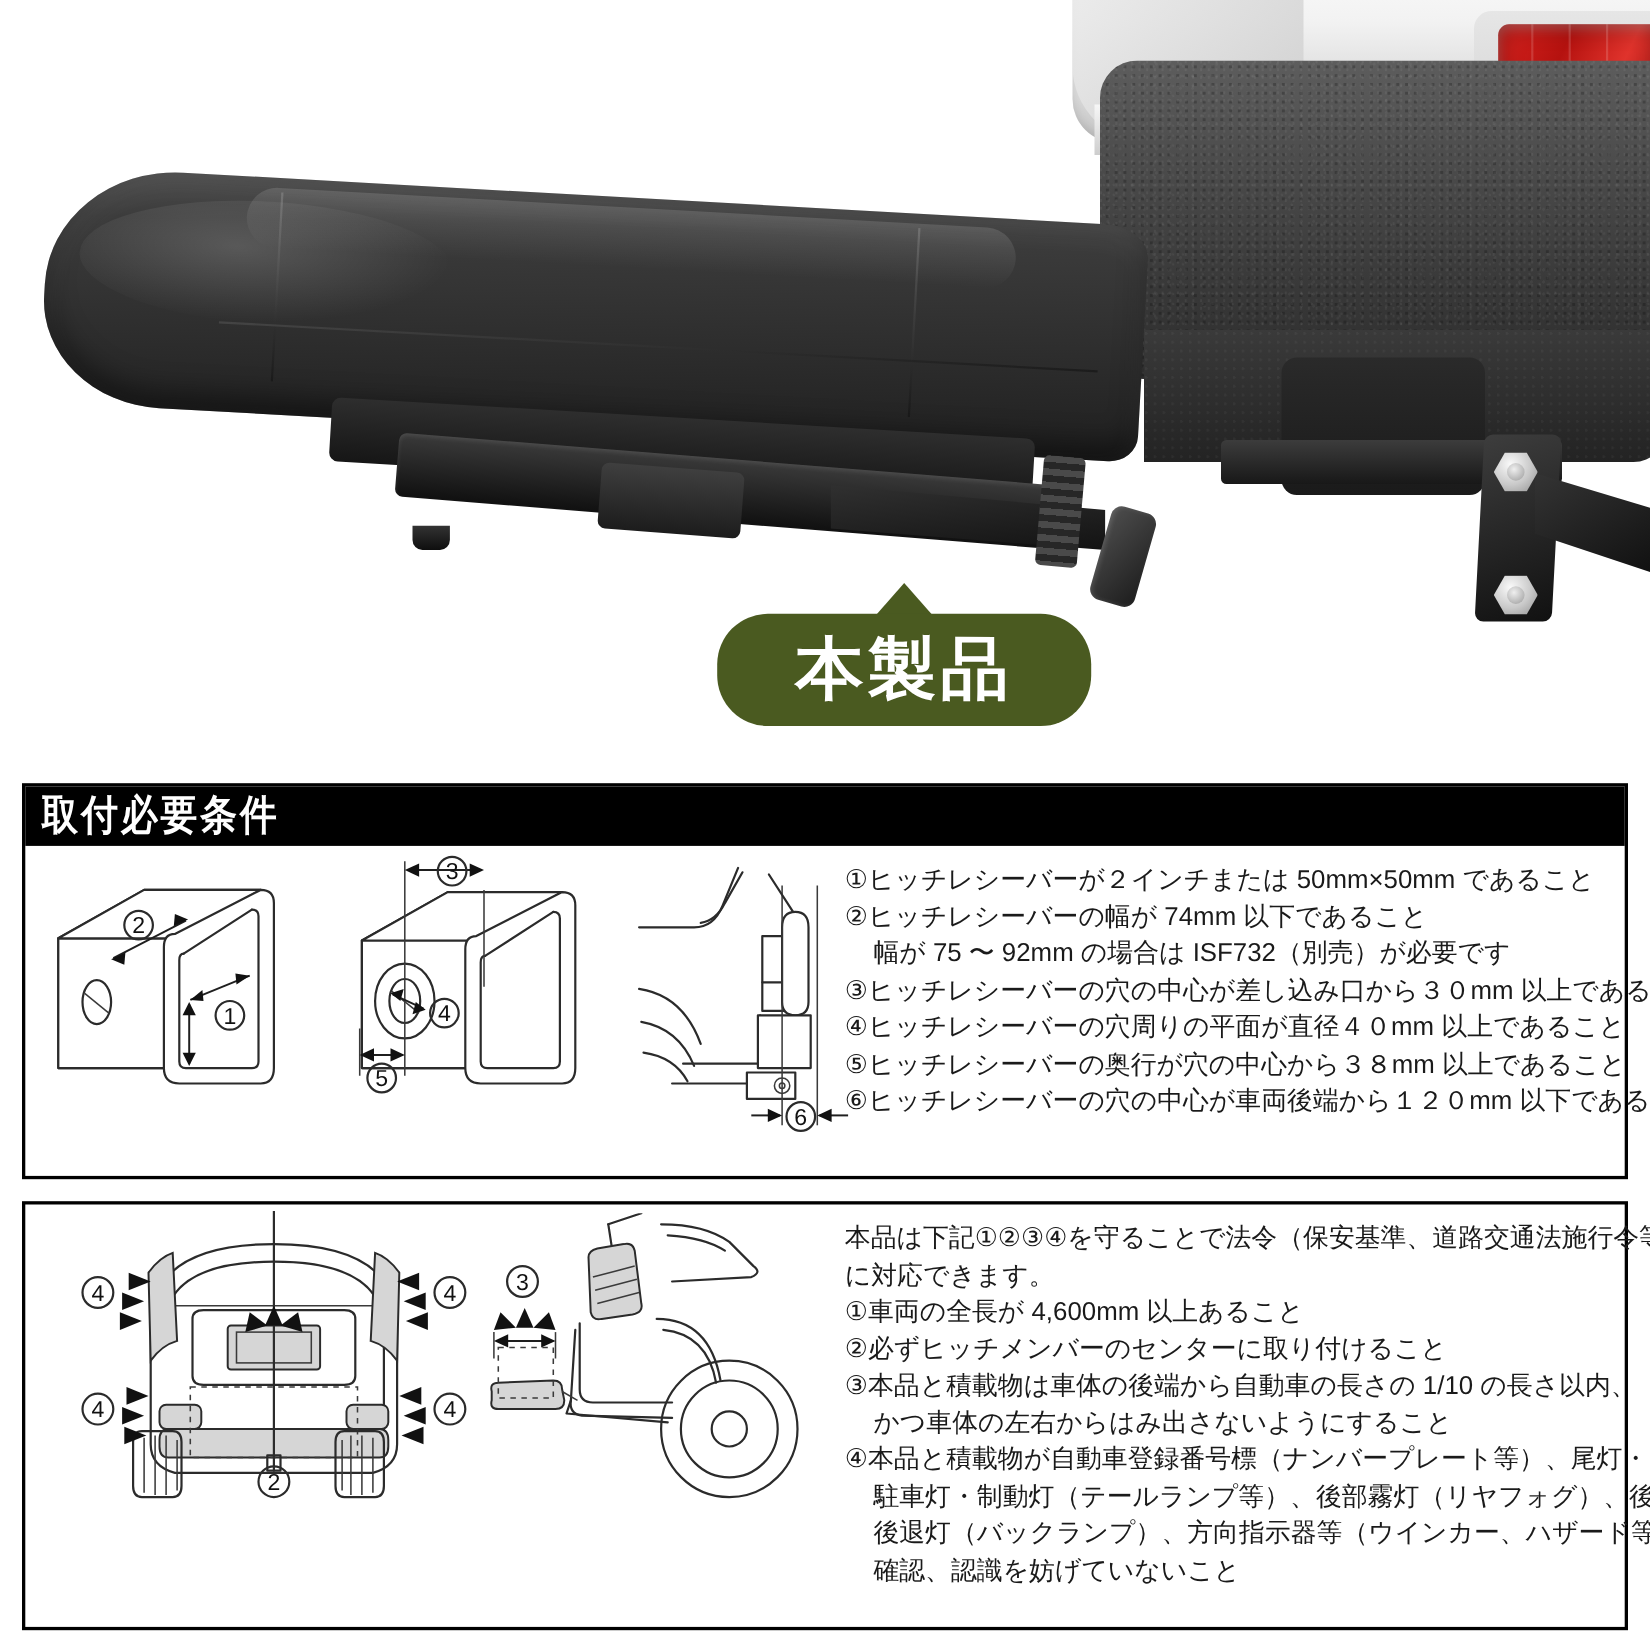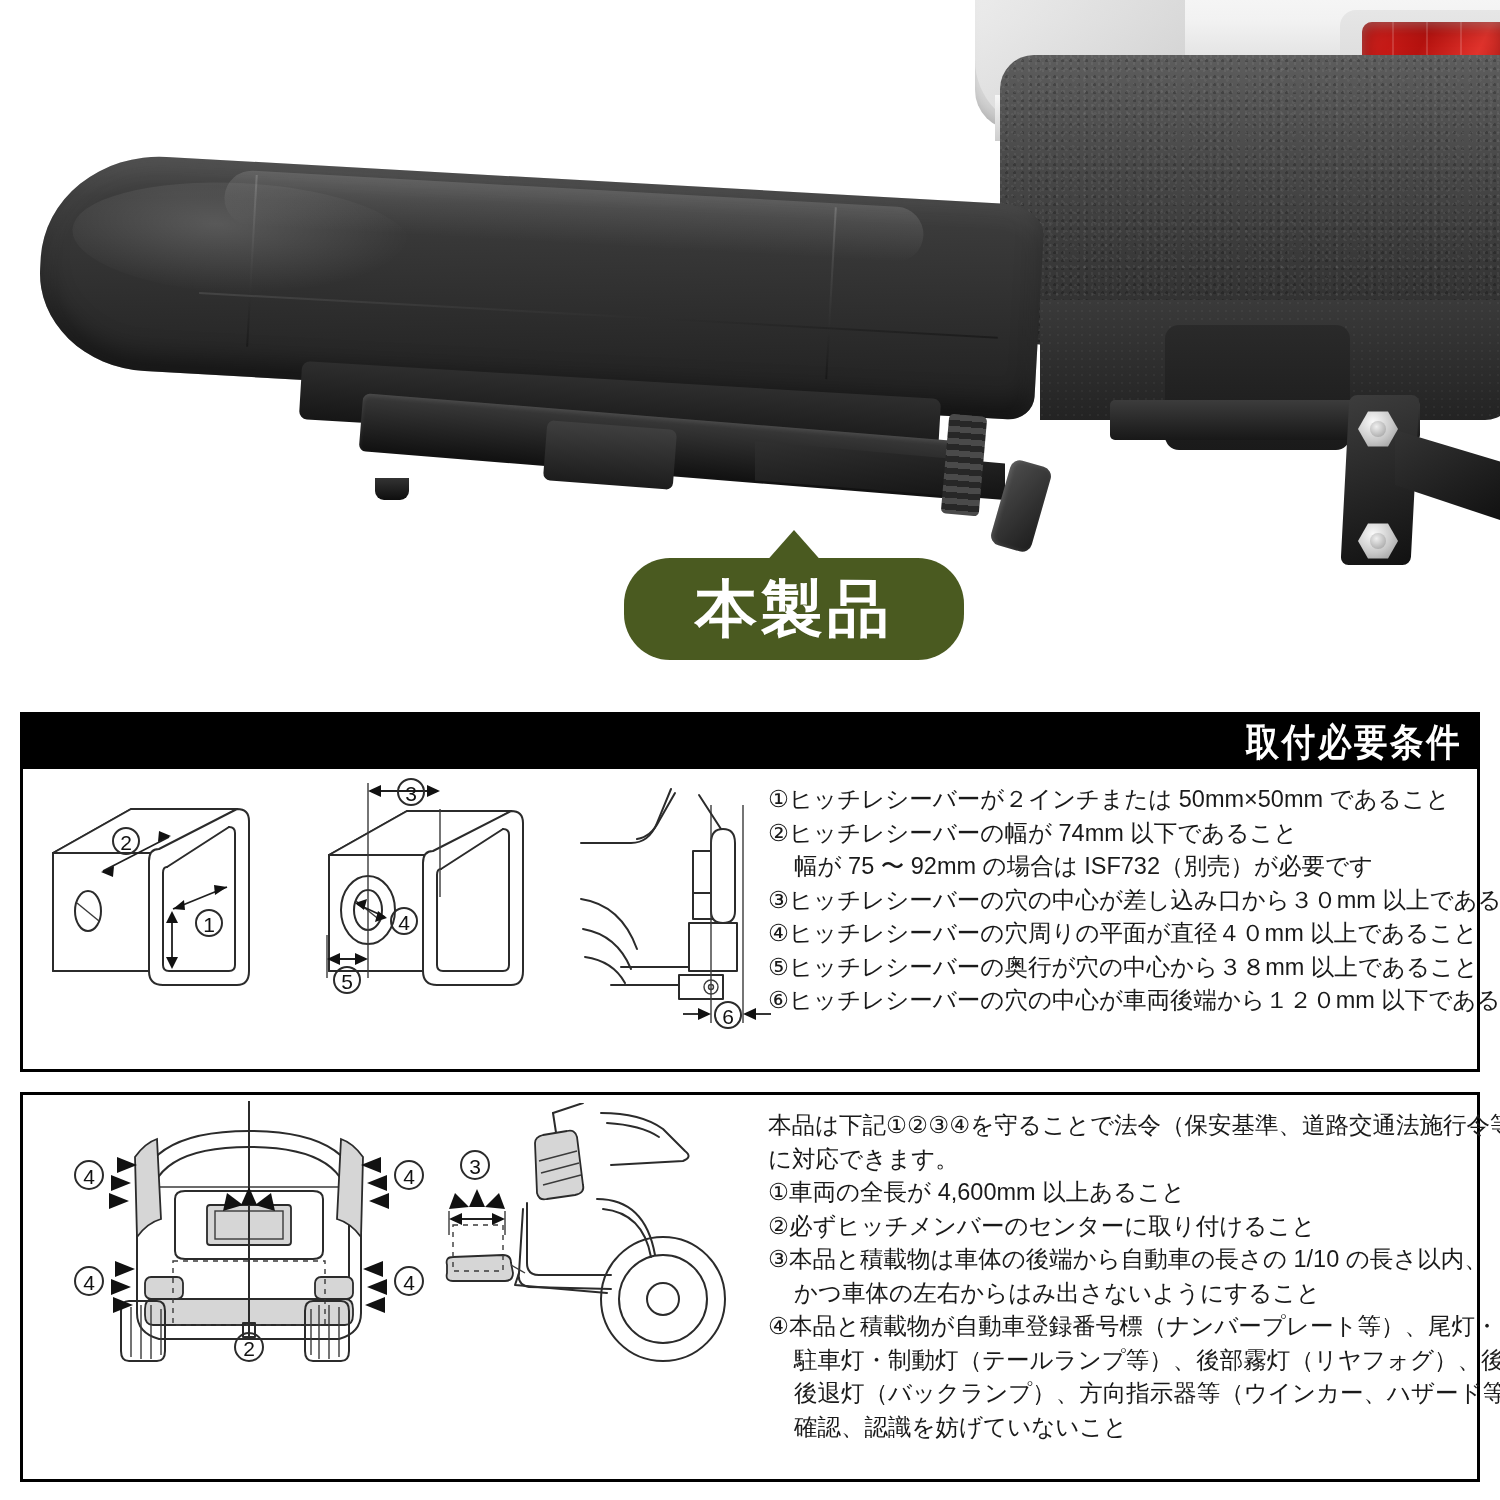--- a/index.html
+++ b/index.html
@@ -179,21 +179,21 @@
     box-shadow:inset 2px 0 5px rgba(255,255,255,.14);
   }
   .foot{
     position:absolute;left:375px;top:478px;width:34px;height:22px;
     background:linear-gradient(180deg,#333,#0e0e0e);
     border-radius:0 0 9px 9px;
   }
 
   
   .badge-wrap{
-    position:absolute;left:624px;top:530px;width:340px;height:130px;
+    position:absolute;left:652px;top:530px;width:340px;height:130px;
   }
   .badge-arrow{
     position:absolute;left:50%;top:0;transform:translateX(-50%);
     width:0;height:0;
     border-left:30px solid transparent;
     border-right:30px solid transparent;
   }
   .badge{
     position:absolute;left:0;top:28px;width:340px;height:102px;
     border-radius:46px;
@@ -209,21 +209,21 @@
   .panel{
     position:absolute;left:20px;width:1460px;
     border:3px solid #000;
     background:#fff;
     box-sizing:border-box;
   }
   #panel-requirements{top:712px;height:360px;}
   #panel-japan{top:1092px;height:390px;}
 
   .panel-head{
-    height:54px;background:#000;display:flex;align-items:center;justify-content:flex-end;
+    height:54px;background:#000;display:flex;align-items:center;justify-content:flex-start;
   }
   .panel-head-text{
     color:#fff;font-size:38px;font-weight:700;letter-spacing:3px;line-height:1;
     transform:scaleX(.88);
   }
   .panel-body{
     display:flex;align-items:flex-start;height:calc(100% - 54px);
   }
   .figures{flex:0 0 745px;position:relative;height:100%;}
   .figures-jp{flex:0 0 745px;position:relative;height:100%;}

